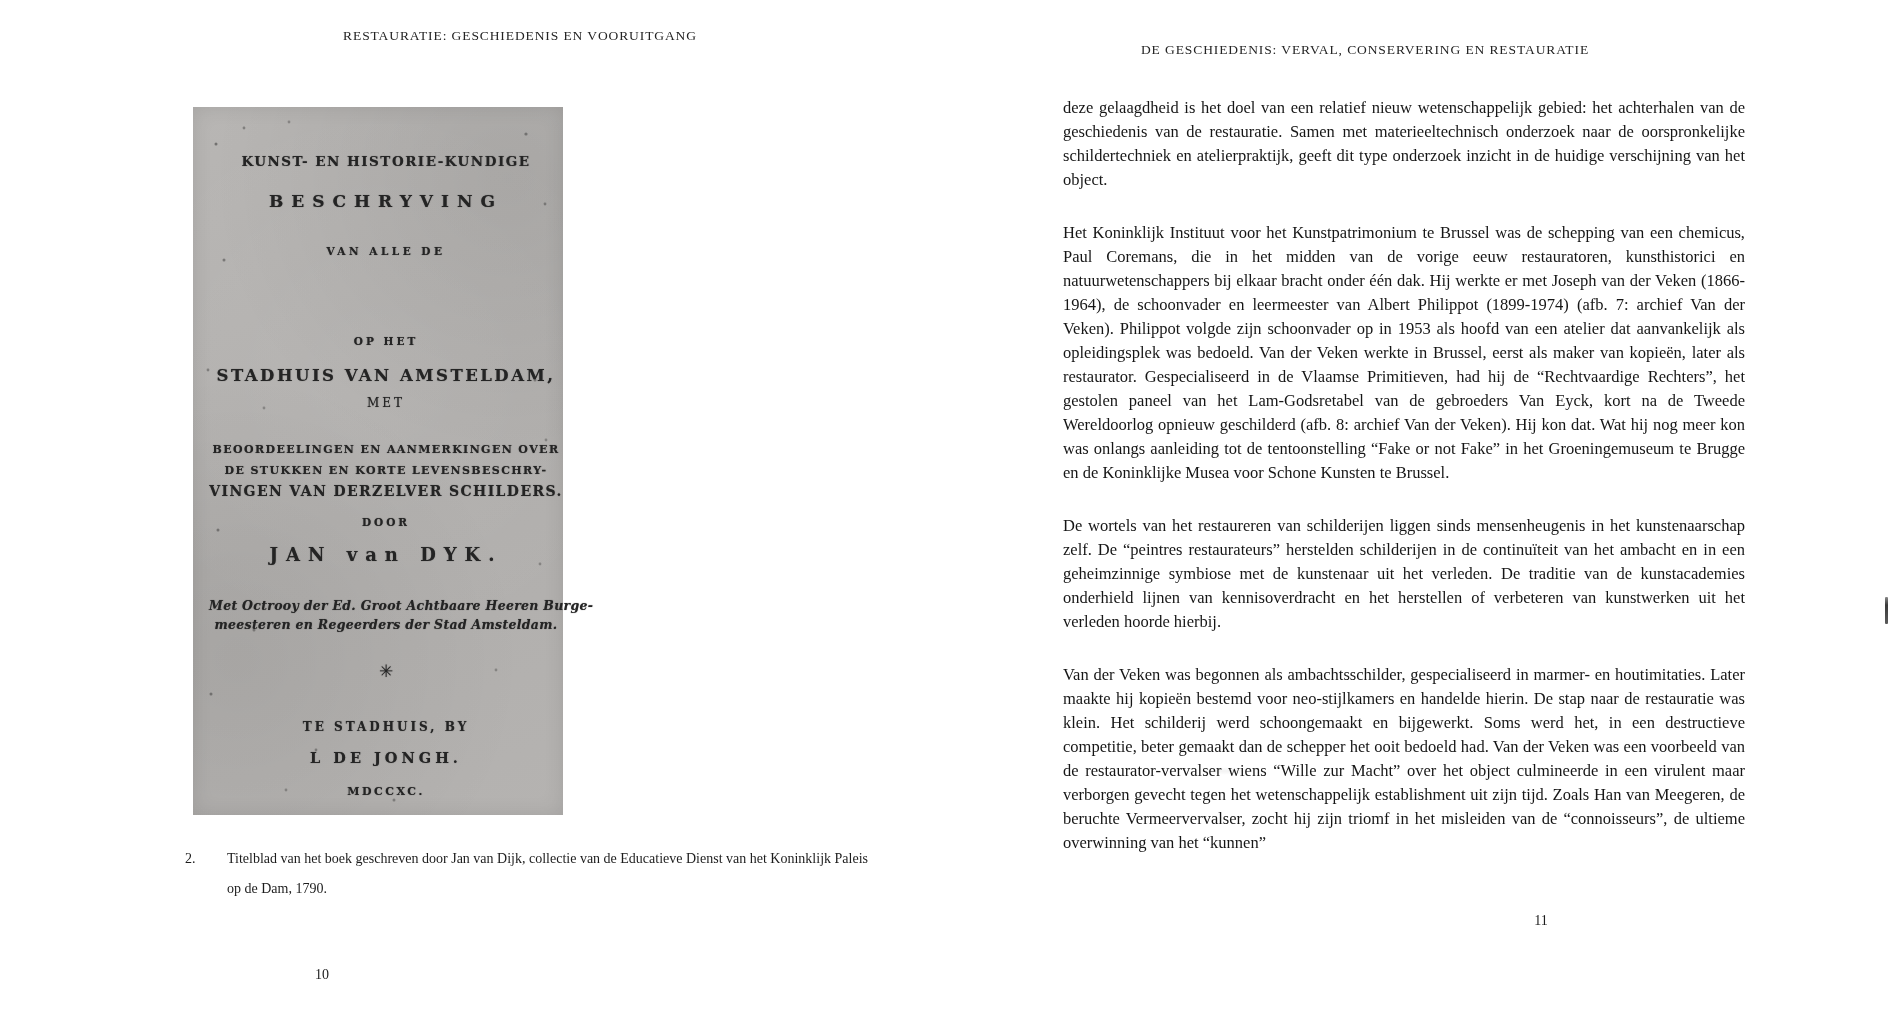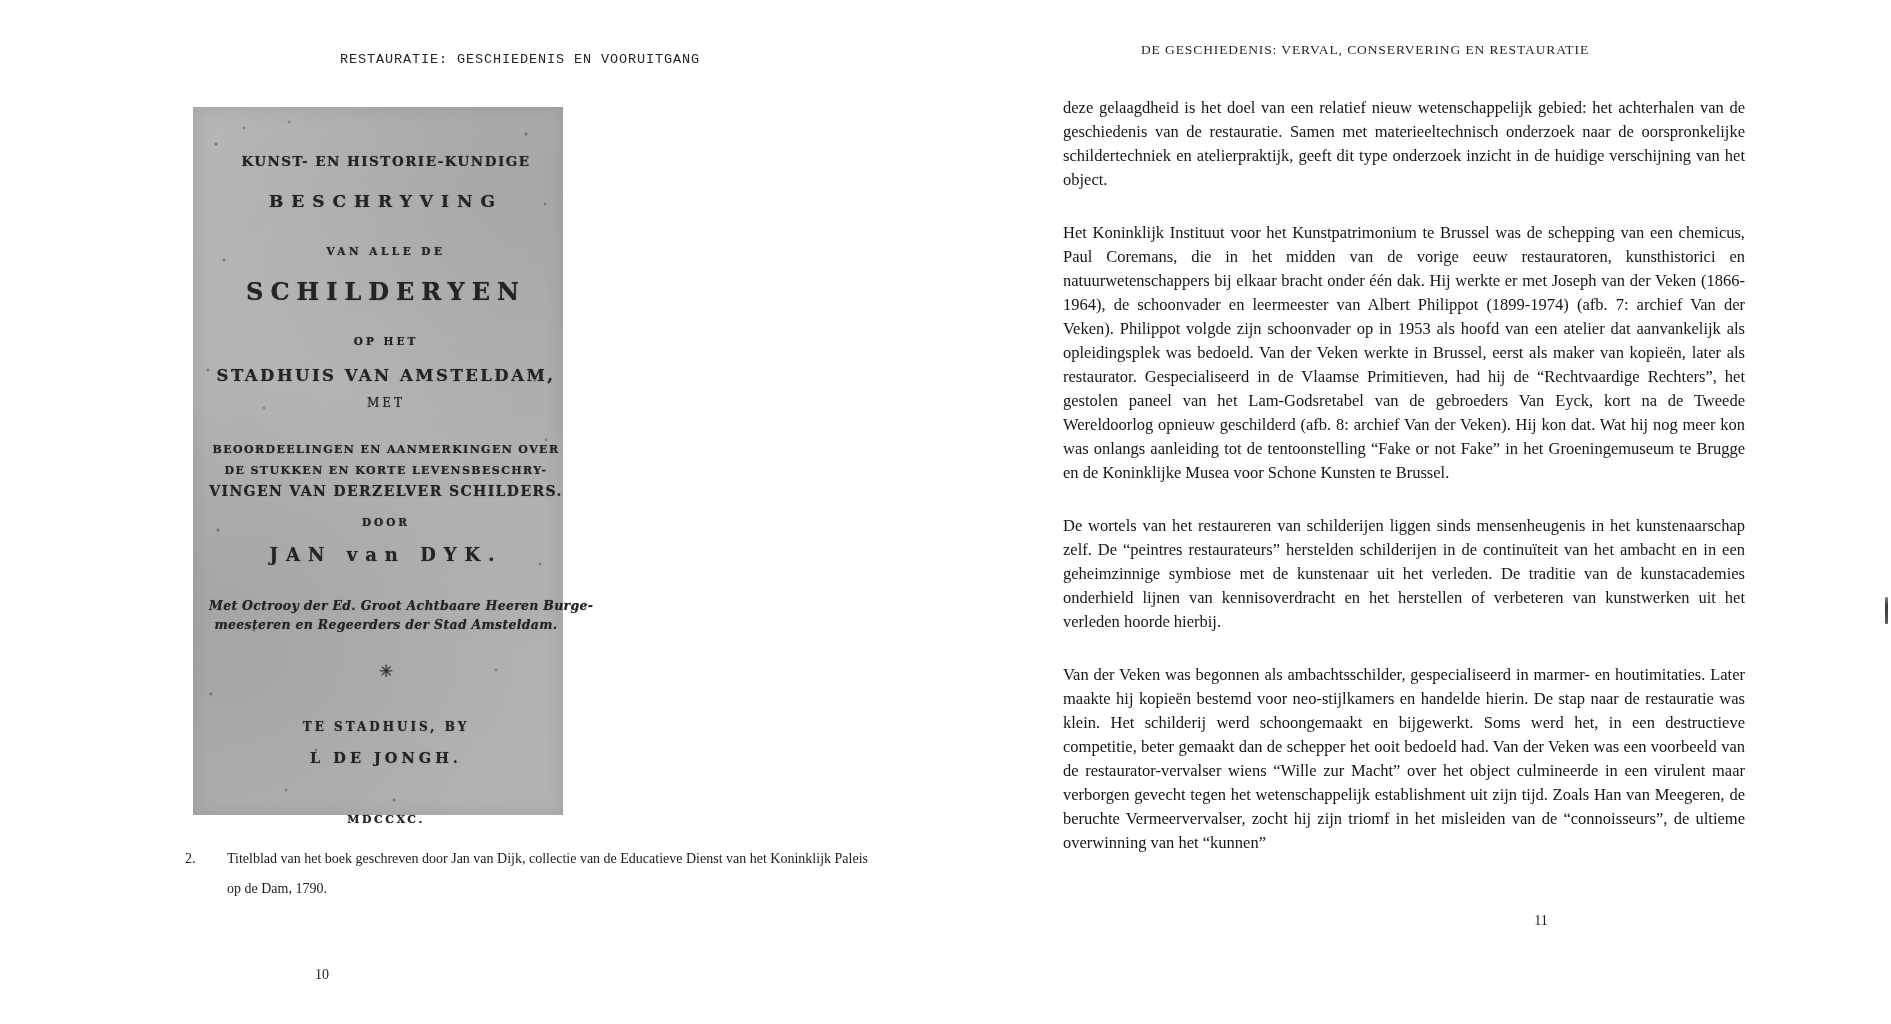--- a/index.html
+++ b/index.html
@@ -12,21 +12,21 @@
     overflow:hidden;
   }
   .running-head{
     position:absolute;
     font-size:13.5px;
     letter-spacing:0.9px;
     text-align:center;
     color:#242424;
     white-space:nowrap;
   }
-  .rh-left{left:175px;top:52px;width:690px;font-family:Liberation Mono, monospace;}
+  .rh-left{left:175px;top:28px;width:690px;}
   .rh-right{left:1024px;top:42px;width:682px;}
 
   
   .scan{
     position:absolute;left:193px;top:107px;width:370px;height:708px;margin:0;
     background:
       radial-gradient(circle at 85% 10%, rgba(0,0,0,0.07), transparent 42%),
       radial-gradient(circle at 12% 78%, rgba(0,0,0,0.06), transparent 45%),
       radial-gradient(circle at 50% 38%, rgba(255,255,255,0.06), transparent 60%),
       linear-gradient(160deg,#b8b6b4 0%,#b0aeac 55%,#b5b3b1 100%);
@@ -49,21 +49,21 @@
   .fl8 {top:336px;font-size:11px;  font-weight:bold;letter-spacing:1.4px;}
   .fl9 {top:357px;font-size:11px;  font-weight:bold;letter-spacing:1.4px;}
   .fl10{top:376px;font-size:14px;  font-weight:bold;letter-spacing:1.4px;}
   .fl11{top:409px;font-size:10.5px;font-weight:bold;letter-spacing:3px;}
   .fl12{top:437px;font-size:18px;  font-weight:bold;letter-spacing:8px;}
   .fl13{top:491px;font-size:12.5px;font-weight:bold;font-style:italic;letter-spacing:0.3px;}
   .fl14{top:510px;font-size:12.5px;font-weight:bold;font-style:italic;letter-spacing:0.3px;}
   .fl15{top:554px;font-size:17px;}
   .fl16{top:613px;font-size:12px;  font-weight:bold;letter-spacing:3px;}
   .fl17{top:642px;font-size:14.5px;font-weight:bold;letter-spacing:4px;}
-  .fl18{top:678px;font-size:11px;  font-weight:bold;letter-spacing:2.5px;margin-top:28px;}
+  .fl18{top:678px;font-size:11px;  font-weight:bold;letter-spacing:2.5px;}
   .specks{
     position:absolute;left:0;top:0;width:2px;height:2px;border-radius:50%;
     box-shadow:
       22px 36px 0 0.5px rgba(30,30,30,.45),
       50px 20px 0 0.4px rgba(30,30,30,.35),
       95px 14px 0 0.4px rgba(30,30,30,.3),
       332px 26px 0 0.6px rgba(30,30,30,.4),
       351px 96px 0 0.4px rgba(30,30,30,.35),
       30px 152px 0 0.5px rgba(30,30,30,.4),
       14px 262px 0 0.4px rgba(30,30,30,.35),
@@ -119,21 +119,20 @@
 <div class="spread">
 
   <section class="page-left">
     <div class="running-head rh-left">RESTAURATIE: GESCHIEDENIS EN VOORUITGANG</div>
 
     <figure class="scan">
       <div class="specks"></div>
       <div class="fl fl1">KUNST- EN HISTORIE-KUNDIGE</div>
       <div class="fl fl2">BESCHRYVING</div>
       <div class="fl fl3">VAN ALLE DE</div>
-      <div class="fl fl4">SCHILDERYEN</div>
       <div class="fl fl5">OP HET</div>
       <div class="fl fl6">STADHUIS VAN AMSTELDAM,</div>
       <div class="fl fl7">MET</div>
       <div class="fl fl8">BEOORDEELINGEN EN AANMERKINGEN OVER</div>
       <div class="fl fl9">DE STUKKEN EN KORTE LEVENSBESCHRY-</div>
       <div class="fl fl10">VINGEN VAN DERZELVER SCHILDERS.</div>
       <div class="fl fl11">DOOR</div>
       <div class="fl fl12">JAN van DYK.</div>
       <div class="fl fl13">Met Octrooy der Ed. Groot Achtbaare Heeren Burge-</div>
       <div class="fl fl14">meesteren en Regeerders der Stad Amsteldam.</div>

